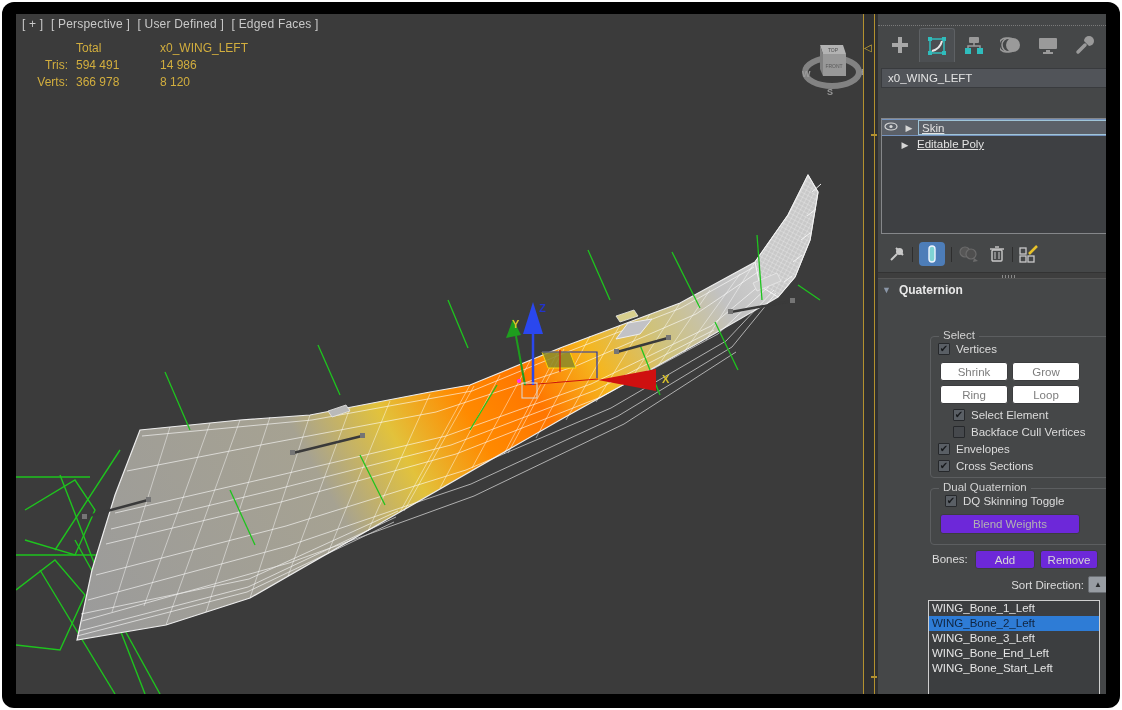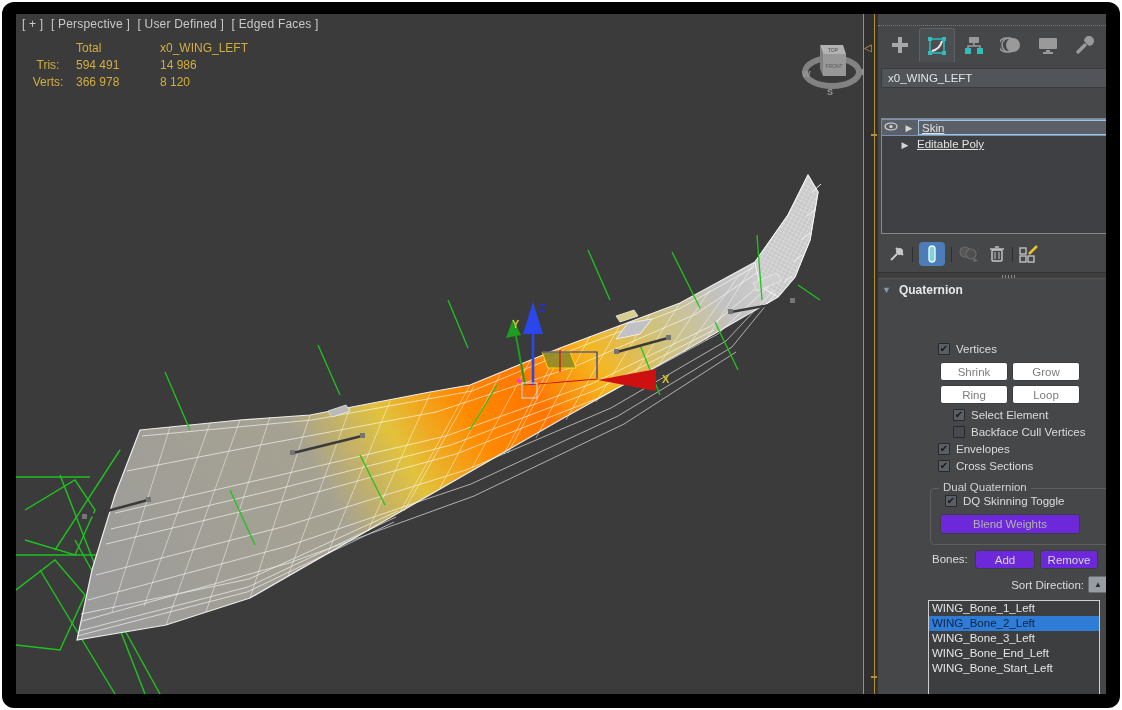--- a/index.html
+++ b/index.html
@@ -7,21 +7,21 @@
   .stage{position:relative;width:1122px;height:710px;background:#fff;overflow:hidden;}
   .window-frame{position:absolute;left:2px;top:2px;width:1118px;height:706px;background:#000;border-radius:12px;}
   .app{position:absolute;left:14px;top:12px;width:1090px;height:680px;background:#3b3b3b;overflow:hidden;}
 
   
   .viewport{position:absolute;left:0;top:0;width:847px;height:680px;background:#3b3b3b;overflow:hidden;}
   .vp-label{position:absolute;left:6px;top:3px;color:#c9c9c9;font-size:12px;letter-spacing:.2px;}
   .vp-label span{margin-right:4px;cursor:default;}
   .vp-stats{position:absolute;left:12px;top:26px;color:#d2ae3e;font-size:12px;line-height:17px;}
   .vp-stats .r{display:flex;}
-  .vp-stats .c0{width:48px;text-align:center;padding-right:8px;}
+  .vp-stats .c0{width:48px;text-align:right;padding-right:8px;}
   .vp-stats .c1{width:84px;}
   .vp-stats .c2{width:110px;}
   .splitter{position:absolute;left:847px;top:0;width:15px;height:680px;background:#303030;}
   .splitter .yline1{position:absolute;left:0;top:0;width:1px;height:680px;background:#b3912f;}
   .splitter .yline2{position:absolute;left:11px;top:0;width:1px;height:680px;background:#b3912f;}
   .splitter .tri{position:absolute;left:1px;top:28px;color:#d8b53a;font-size:10px;}
   .splitter .tick{position:absolute;left:8px;width:6px;height:2px;background:#b3912f;}
 
   
   .panel{position:absolute;left:862px;top:0;width:228px;height:680px;background:#454748;overflow:hidden;color:#d6d6d6;font-size:11.5px;}
@@ -369,20 +369,23 @@
     <div class="hsplit">
             <div class="grip"></div>
           </div>
 
     <div class="rollhead">
       <span class="arrow">▼</span>
       <span>Quaternion</span>
     </div>
 
 
+    <div class="group" style="left:52px;top:322px;width:182px;height:142px">
+      <span class="glabel">Select</span>
+    </div>
     <div class="chk" style="left:60px;top:329px">
       <span class="box">✔</span>
       <span>Vertices</span>
     </div>
     <div class="btn disabled" style="left:62px;top:348px;width:68px;height:19px">
             <span>Shrink</span>
           </div>
     <div class="btn disabled" style="left:134px;top:348px;width:68px;height:19px">
             <span>Grow</span>
           </div>

